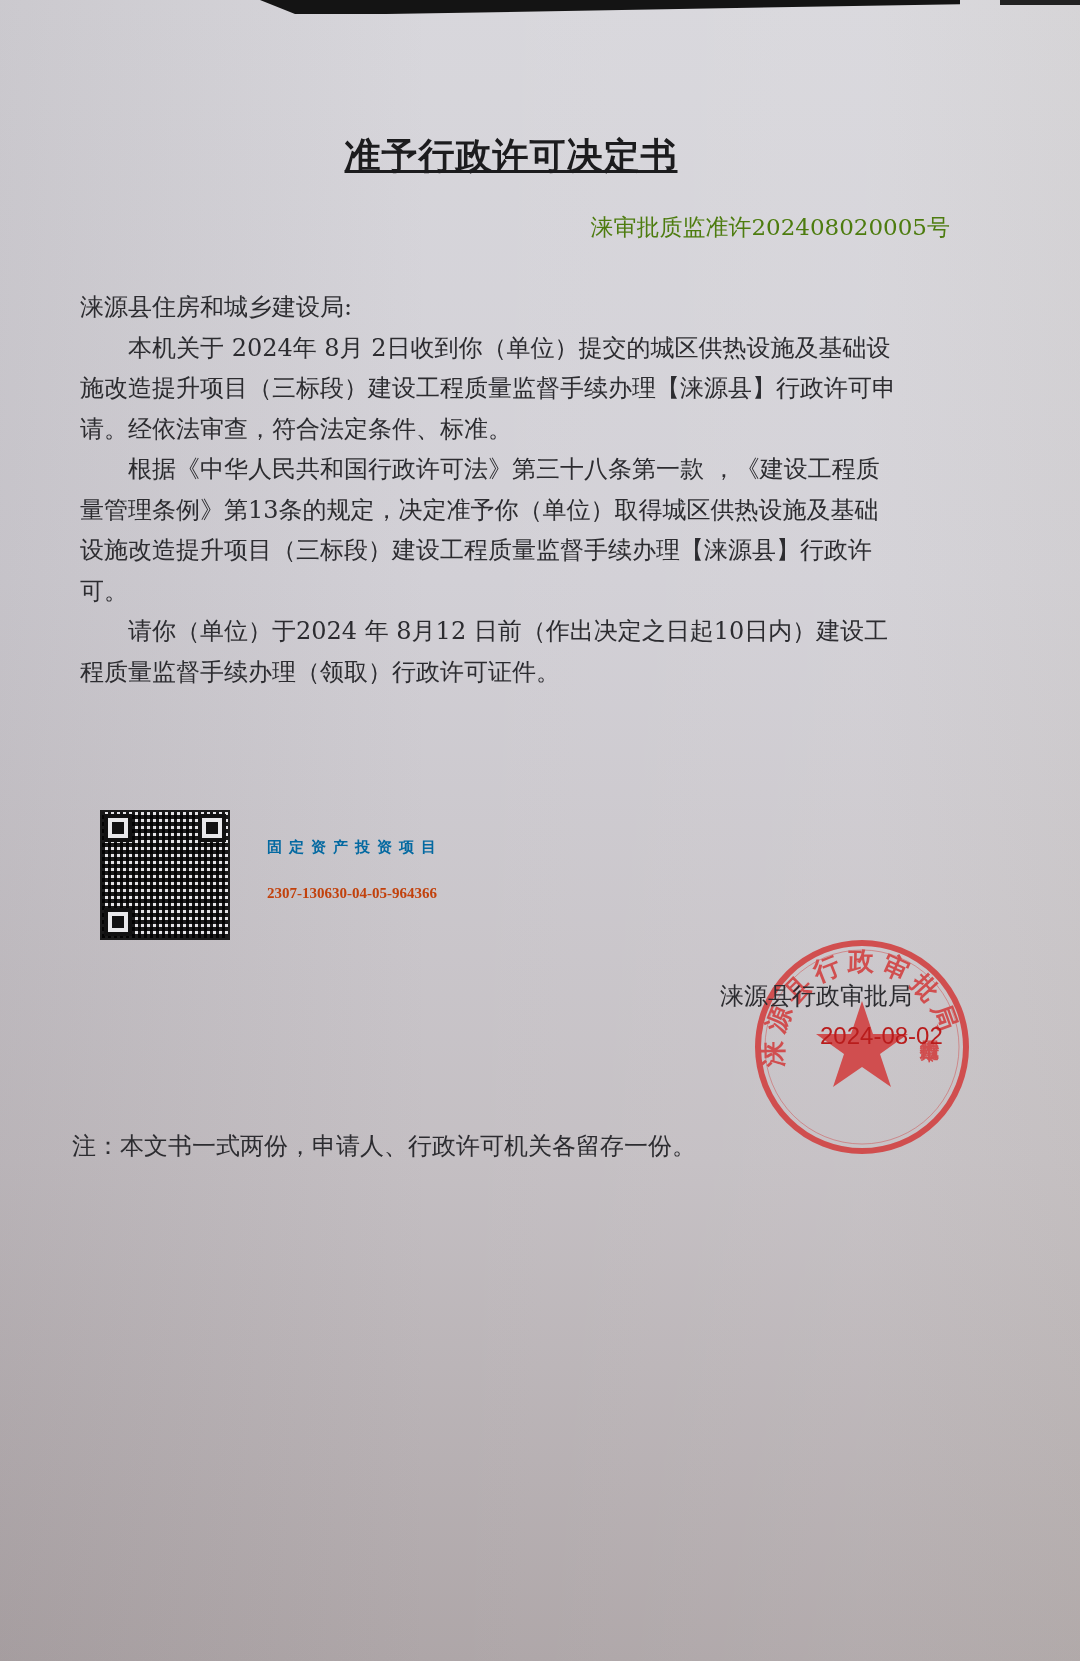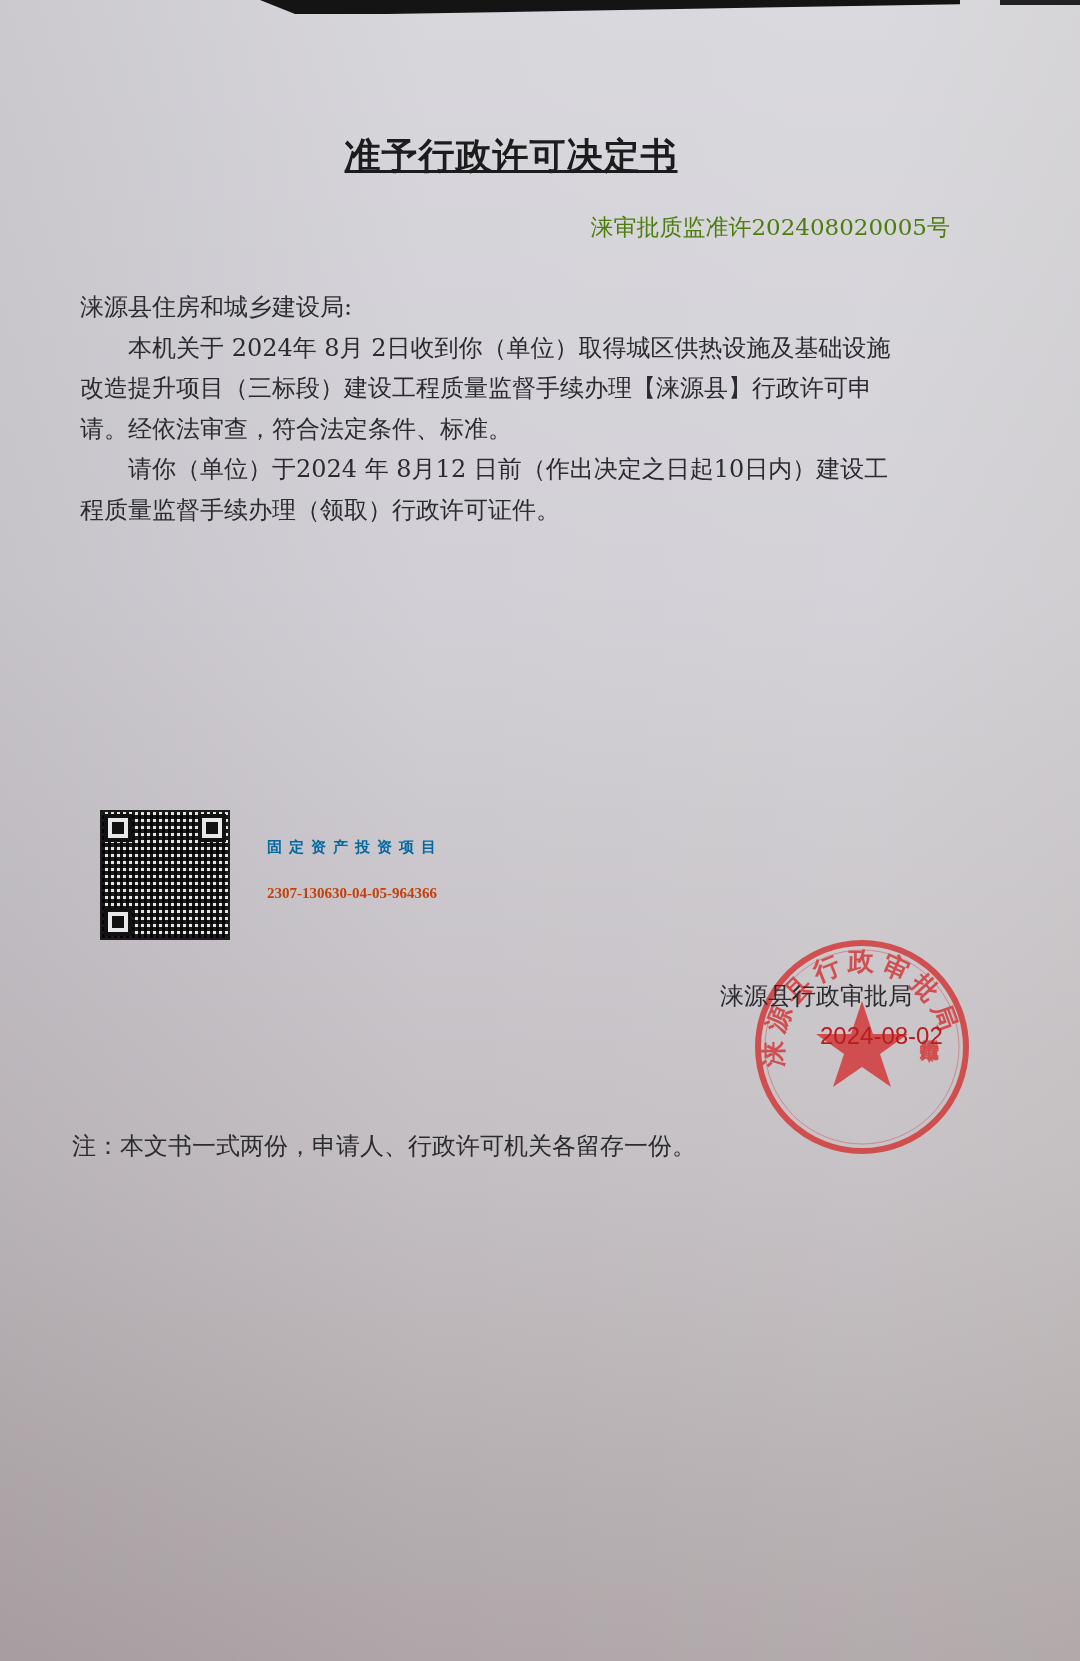--- a/index.html
+++ b/index.html
@@ -71,21 +71,22 @@
 
 <div class="shade"></div>
 <div class="top-bar"></div>
 <div class="top-bar2"></div>
 
 <div class="title">准予行政许可决定书</div>
 <div class="doc-no">涞审批质监准许202408020005号</div>
 
 <div class="body-text">
   <p>涞源县住房和城乡建设局:</p>
-  <p class="indent">本机关于 2024年 8月 2日收到你（单位）取得城区供热设施及基础设施改造提升项目（三标段）建设工程质量监督手续办理【涞源县】行政许可申请。经依法审查，符合法定条件、标准。</p>
+  <p class="indent">本机关于 2024年 8月 2日收到你（单位）提交的城区供热设施及基础设施改造提升项目（三标段）建设工程质量监督手续办理【涞源县】行政许可申请。经依法审查，符合法定条件、标准。</p>
+  <p class="indent">根据《中华人民共和国行政许可法》第三十八条第一款 ，《建设工程质量管理条例》第13条的规定，决定准予你（单位）取得城区供热设施及基础设施改造提升项目（三标段）建设工程质量监督手续办理【涞源县】行政许可。</p>
   <p class="indent">请你（单位）于2024 年 8月12 日前（作出决定之日起10日内）建设工程质量监督手续办理（领取）行政许可证件。</p>
 </div>
 
 <div class="qr">
   <div class="finder" style="left:2px;top:2px;"></div>
   <div class="finder" style="right:2px;top:2px;"></div>
   <div class="finder" style="left:2px;bottom:2px;"></div>
 </div>
 <div class="proj-label">固定资产投资项目</div>
 <div class="proj-code">2307-130630-04-05-964366</div>

